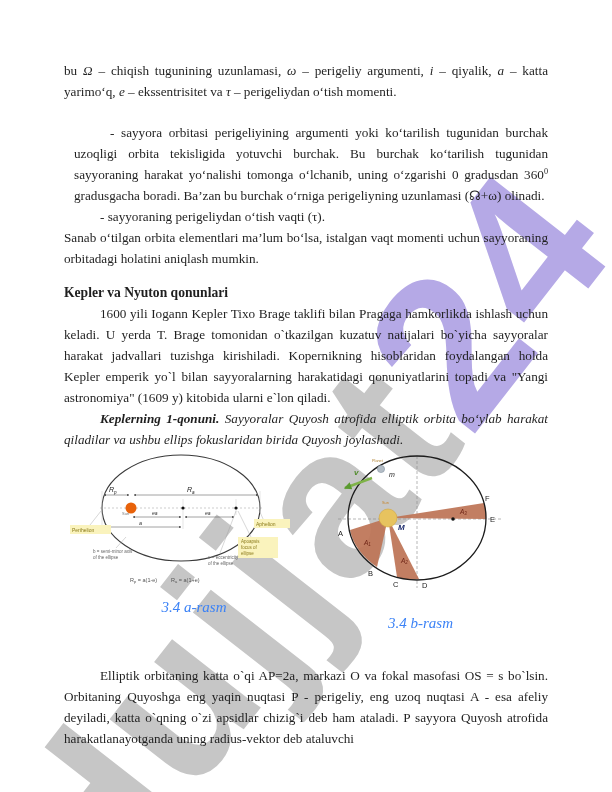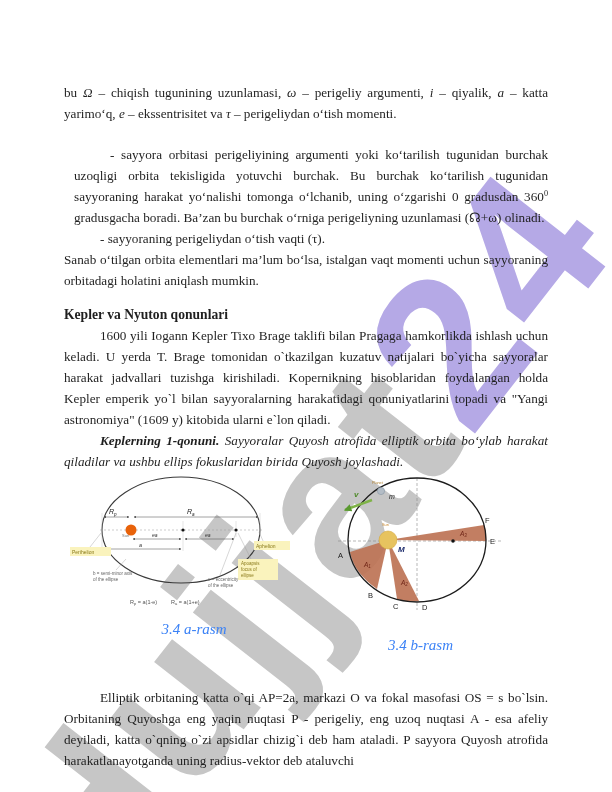--- a/index.html
+++ b/index.html
@@ -16,21 +16,21 @@
     font-family:"Liberation Sans", sans-serif;
     font-weight:700;font-size:212px;letter-spacing:4px;
     white-space:nowrap;z-index:0;line-height:1;
     user-select:none;
   }
   .wm-gray{color:#c6c6c6;}
   .wm-purple{color:#b5a9e6;}
   
   .page{
     position:relative;z-index:1;
-    padding:82px 64px 0 64px;
+    padding:60px 64px 0 64px;
     font-size:13.2px;line-height:21px;
     text-align:justify;
   }
   p{margin:0;}
   .indent{text-indent:36px;}
   .gap-top{margin-top:20px;margin-left:10px;}
   .run-i{font-style:italic;}
   .run-bi{font-style:italic;font-weight:700;}
   sup{font-size:0.62em;line-height:0;}
   h2.heading{

